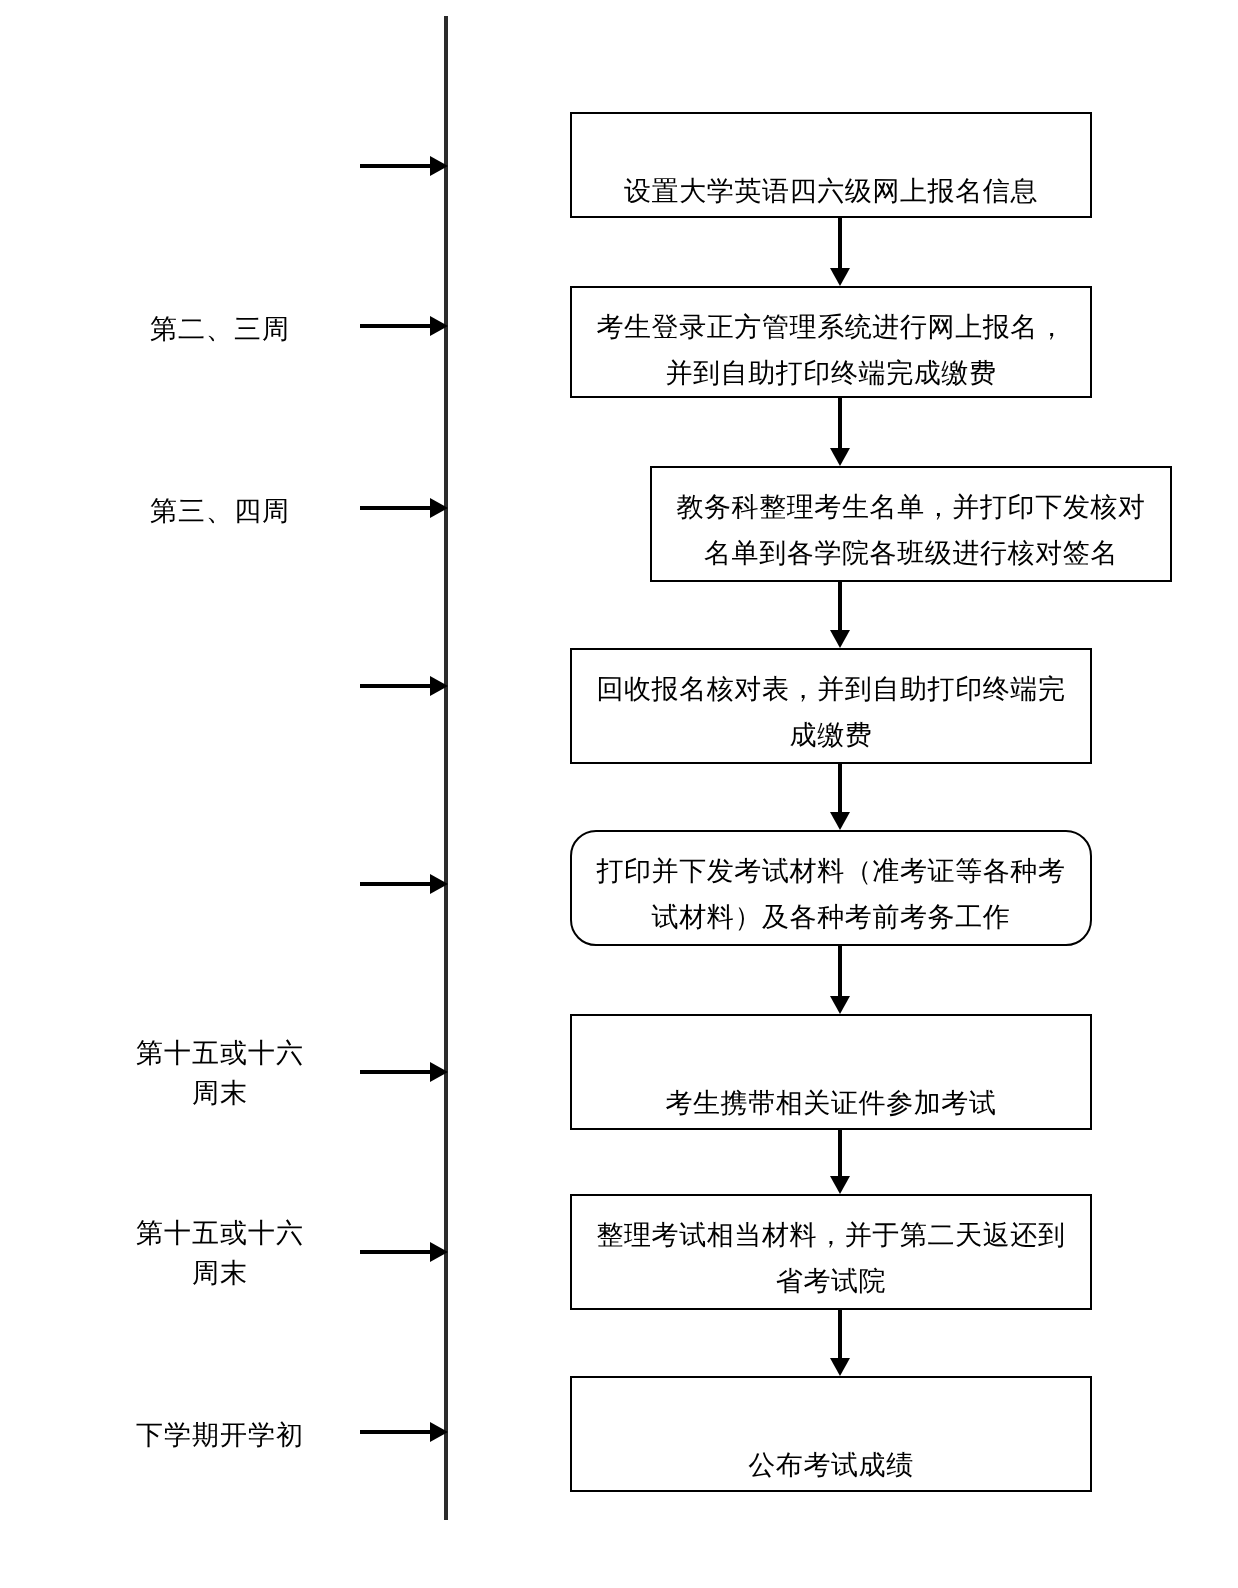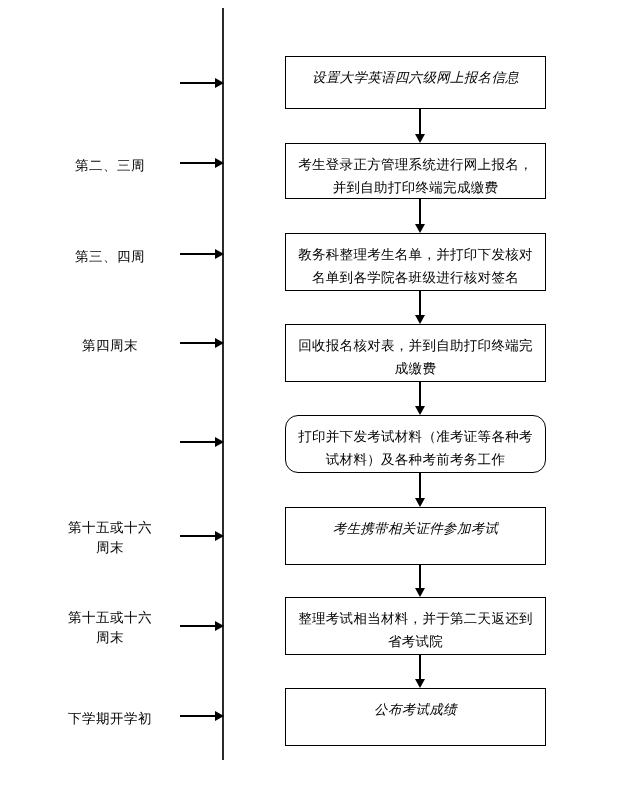--- a/index.html
+++ b/index.html
@@ -78,22 +78,21 @@
     display: block;
     width: 236px;
     padding-top: 9px;
     text-align: center;
     font-size: 13.5px;
     line-height: 23px;
     letter-spacing: 0.3px;
     color: #000000;
   }
   .process-box.single-line {
-    align-items: flex-start;
-    font-style: italic;
+    align-items: flex-end;
   }
 
   
   .v-arrow {
     position: absolute;
     left: 415px;
     width: 10px;
   }
   .v-arrow .shaft {
     position: absolute;
@@ -115,21 +114,20 @@
 </style>
 </head>
 <body>
 
 <div id="flowchart">
 
   <div class="timeline-axis"></div>
 
   <div class="time-label" style="left:30px; top:155px; width:160px;">第二、三周</div>
   <div class="time-label" style="left:30px; top:246px; width:160px;">第三、四周</div>
-  <div class="time-label" style="left:30px; top:335px; width:160px;">第四周末</div>
   <div class="time-label" style="left:30px; top:517px; width:160px;">第十五或十六
 周末</div>
   <div class="time-label" style="left:30px; top:607px; width:160px;">第十五或十六
 周末</div>
   <div class="time-label" style="left:30px; top:708px; width:160px;">下学期开学初</div>
 
   <div class="h-arrow" style="left:180px; top:78px; width:44px;">
     <div class="shaft" style="width:35px;"></div>
       <div class="head" style="left:35px;"></div>
   </div>
@@ -163,21 +161,21 @@
   </div>
 
   <div class="process-box single-line" style="top:56px; height:53px;">
     <span class="box-text">设置大学英语四六级网上报名信息</span>
   </div>
 
   <div class="process-box" style="top:143px; height:56px;align-items:center;">
     <span class="box-text">考生登录正方管理系统进行网上报名，并到自助打印终端完成缴费</span>
   </div>
 
-  <div class="process-box" style="top:233px; height:58px;">
+  <div class="process-box" style="top:233px; height:58px;margin-left:40px;">
     <span class="box-text">教务科整理考生名单，并打印下发核对名单到各学院各班级进行核对签名</span>
   </div>
 
   <div class="process-box" style="top:324px; height:58px;">
     <span class="box-text">回收报名核对表，并到自助打印终端完成缴费</span>
   </div>
 
   <div class="process-box" style="top:415px; height:58px;border-radius:13px;">
     <span class="box-text">打印并下发考试材料（准考证等各种考试材料）及各种考前考务工作</span>
   </div>

